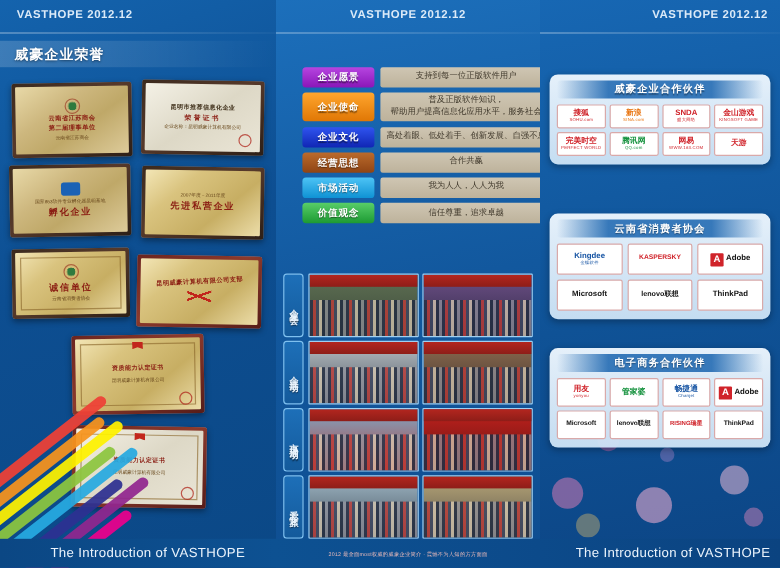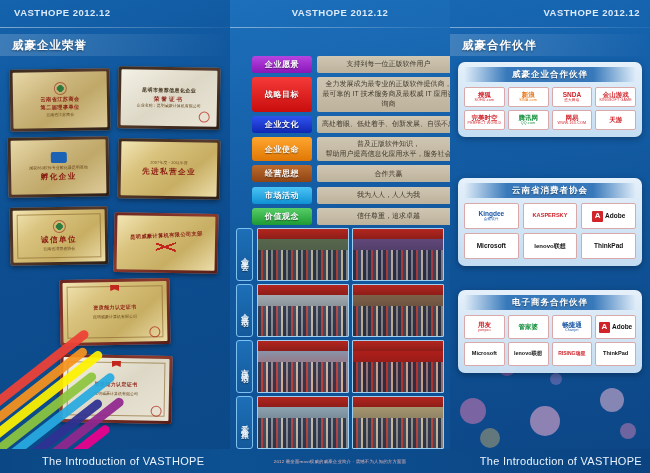--- a/index.html
+++ b/index.html
@@ -301,46 +301,37 @@
     <div class="culture">
       <div class="crow">
         <div class="clabel" style="background:linear-gradient(180deg,#b645e0,#8a16b8)">企业愿景</div>
         <div class="ccontent">
             <span>
               <span class="l2">支持到每一位正版软件用户</span>
             </span>
           </div>
       </div>
       <div class="crow">
-        <div class="clabel" style="background:linear-gradient(180deg,#f53a3a,#c90d0d)">战略目标</div>
+        <div class="clabel" style="background:linear-gradient(180deg,#ffa62e,#e07705)">企业使命</div>
         <div class="ccontent">
             <span>
-              <span class="l2">全力发展成为最专业的正版软件提供商，</span>
-              <span class="l2">最可靠的 IT 技术服务商及最权威 IT 应用咨询商</span>
+              <span class="l2">普及正版软件知识，</span>
+              <span class="l2">帮助用户提高信息化应用水平，服务社会</span>
             </span>
           </div>
       </div>
       <div class="crow">
         <div class="clabel" style="background:linear-gradient(180deg,#2f54ef,#1026b4)">企业文化</div>
         <div class="ccontent">
             <span>
               <span class="l2">高处着眼、低处着手、创新发展、自强不息</span>
             </span>
           </div>
       </div>
       <div class="crow">
-        <div class="clabel" style="background:linear-gradient(180deg,#ffa62e,#e07705)">企业使命</div>
-        <div class="ccontent">
-            <span>
-              <span class="l2">普及正版软件知识，</span>
-              <span class="l2">帮助用户提高信息化应用水平，服务社会</span>
-            </span>
-          </div>
-      </div>
-      <div class="crow">
         <div class="clabel" style="background:linear-gradient(180deg,#bb6b2c,#8f4414)">经营思想</div>
         <div class="ccontent">
             <span>
               <span class="l2">合作共赢</span>
             </span>
           </div>
       </div>
       <div class="crow">
         <div class="clabel" style="background:linear-gradient(180deg,#4dc3f5,#0f92d4)">市场活动</div>
         <div class="ccontent">
@@ -404,23 +395,20 @@
             </div>
         </div>
       </div>
     </div>
   </div>
 
   <div class="panel panel-right">
     <div class="hdr-band">
       <div class="hdr-brand" style="right:10px">VASTHOPE 2012.12</div>
       <div class="hdr-rule"></div>
-    </div>
-    <div class="section-title">
-      <span>威豪合作伙伴</span>
     </div>
 
     <div class="bubbles">
       <b style="left:10px;top:70px;width:26px;height:26px;background:#d57ab5;opacity:.55"></b>
       <b style="left:48px;top:30px;width:18px;height:18px;background:#c05fa3;opacity:.5"></b>
       <b style="left:80px;top:78px;width:30px;height:30px;background:#e3a9cd;opacity:.6"></b>
       <b style="left:120px;top:20px;width:14px;height:14px;background:#b05ba0;opacity:.45"></b>
       <b style="left:150px;top:60px;width:24px;height:24px;background:#eab8d6;opacity:.55"></b>
       <b style="left:30px;top:100px;width:20px;height:20px;background:#e7c16a;opacity:.4"></b>
       <b style="left:170px;top:95px;width:16px;height:16px;background:#cf82b8;opacity:.5"></b>

